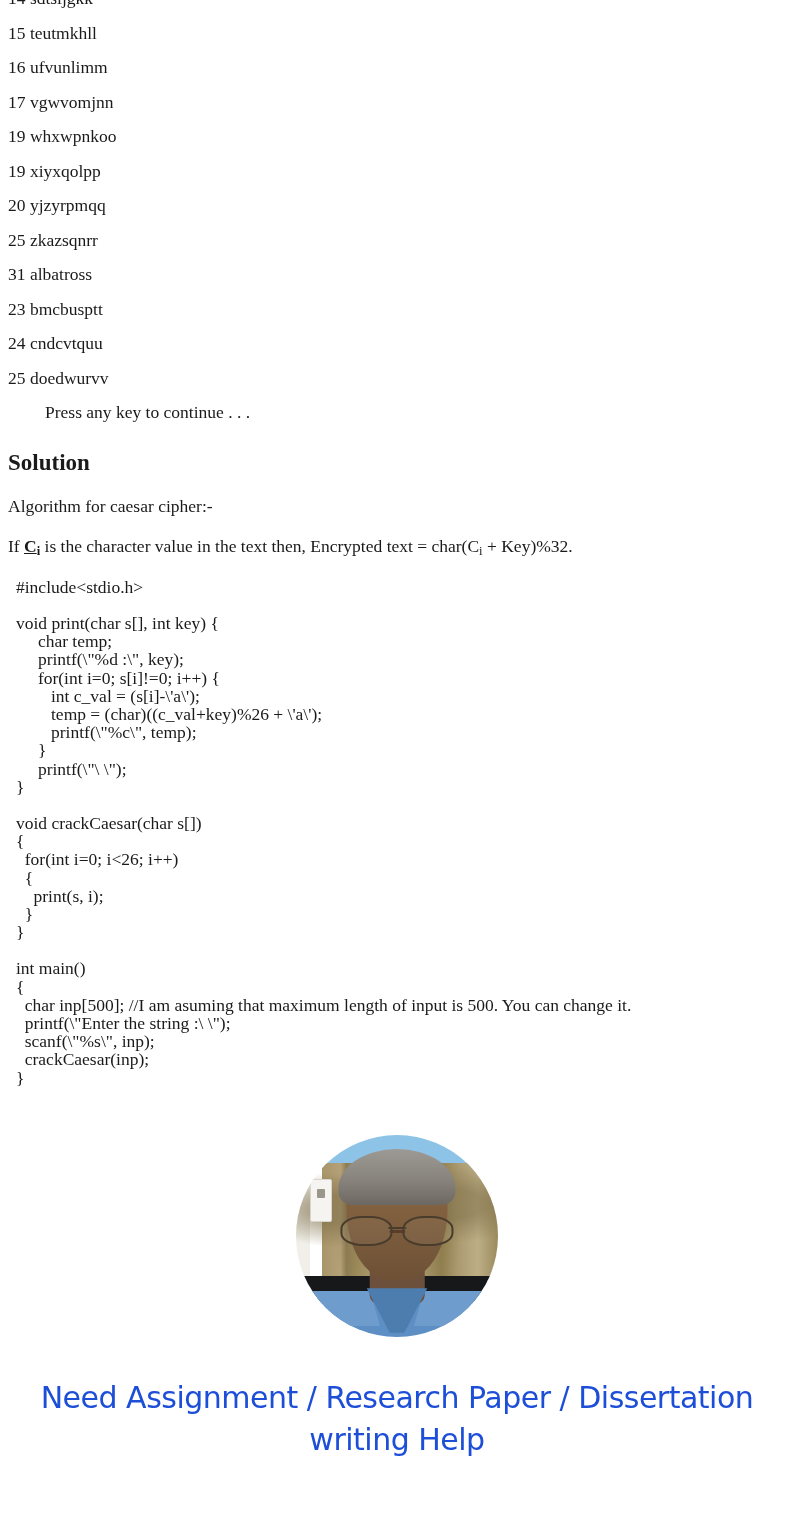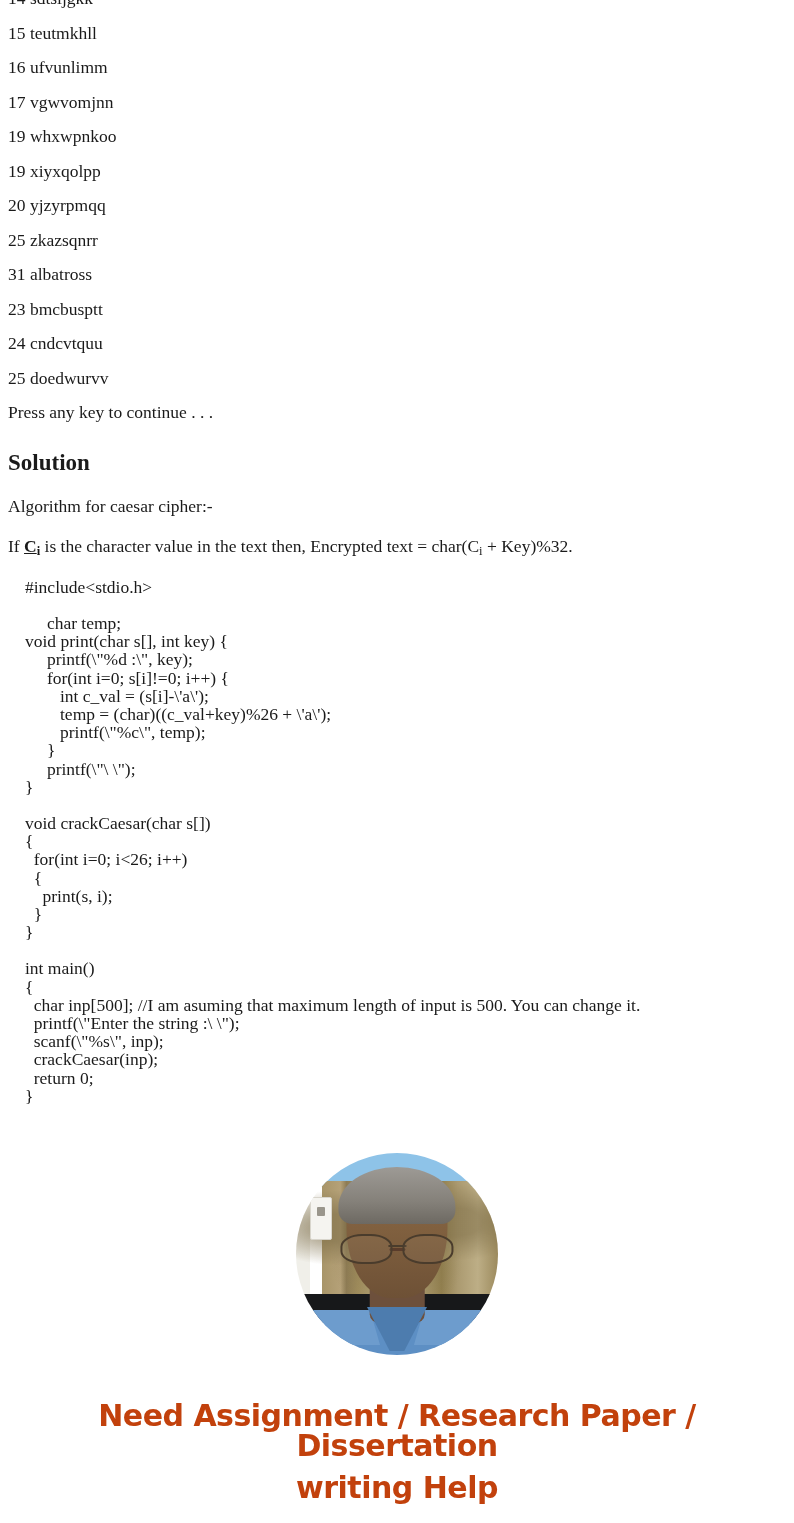--- a/index.html
+++ b/index.html
@@ -30,20 +30,21 @@
   .console-line {
     font-family: "Liberation Serif", "DejaVu Serif", serif;
     font-size: 17.5px;
     line-height: 1.0;
     margin: 0 0 17px 0;
     white-space: pre;
   }
   .console-line.press {
     margin-top: 17px;
     margin-bottom: 0;
+    margin-left: 37px;
   }
 
   
   .section-heading {
     font-family: "Liberation Serif", "DejaVu Serif", serif;
     font-size: 23px;
     font-weight: bold;
     margin: 28px 0 0 8px;
     line-height: 1.1;
   }
@@ -66,21 +67,21 @@
   }
   .para .plain-sub sub {
     font-size: 0.72em;
     vertical-align: baseline;
     position: relative;
     top: 0.26em;
   }
 
   
   .code-block {
-    margin: 22px 0 0 17px;
+    margin: 22px 0 0 8px;
     padding: 0 8px;
   }
   .code-line {
     font-family: "Liberation Serif", "DejaVu Serif", serif;
     font-size: 17.5px;
     line-height: 18.2px;
     white-space: pre;
     margin: 0;
     min-height: 18.2px;
   }
@@ -263,25 +264,25 @@
   }
 
   
   .banner {
     text-align: center;
     margin-top: 46px;
     padding: 0 14px 18px;
   }
   .banner-line {
     font-family: "DejaVu Sans", "Liberation Sans", sans-serif;
-    font-weight: bold;
+    font-weight: normal;
     font-size: 30px;
     line-height: 1.0;
     letter-spacing: -0.5px;
-    color: #c2410c;
+    color: #1d4ed8;
     margin: 12px;
   }
   .banner-line + .banner-line {
     margin-top: 6px;
   }
 </style>
 </head>
 <body>
 
 <div class="page">
@@ -308,22 +309,22 @@
 
   <p class="para"><span>If </span><span class="sub-var"><span>C</span><sub>i</sub></span><span class="plain-sub"><span> is the character value in the text then, Encrypted text = char(C</span><sub>i</sub></span><span> + Key)%32.</span></p>
 
 
   <div class="code-block">
 
     <p class="code-line">#include&lt;stdio.h&gt;</p>
     <div class="code-line blank"></div>
 
     <div class="code-group">
+      <p class="code-line">void print(char s[], int key) {</p>
       <p class="code-line">     char temp;</p>
-      <p class="code-line">void print(char s[], int key) {</p>
       <p class="code-line">     printf(\"%d :\", key);</p>
       <p class="code-line">     for(int i=0; s[i]!=0; i++) {</p>
       <p class="code-line">        int c_val = (s[i]-\'a\');</p>
       <p class="code-line">        temp = (char)((c_val+key)%26 + \'a\');</p>
       <p class="code-line">        printf(\"%c\", temp);</p>
       <p class="code-line">     }</p>
       <p class="code-line">     printf(\"\ \");</p>
       <p class="code-line">}</p>
     </div>
 
@@ -341,21 +342,20 @@
 
     <div class="gap"></div>
 
     <p class="code-line">int main()</p>
     <div class="code-group">
       <p class="code-line">{</p>
       <p class="code-line">  char inp[500]; //I am asuming that maximum length of input is 500. You can change it.</p>
       <p class="code-line">  printf(\"Enter the string :\ \");</p>
       <p class="code-line">  scanf(\"%s\", inp);</p>
       <p class="code-line">  crackCaesar(inp);</p>
-      <p class="code-line">  return 0;</p>
       <p class="code-line">}</p>
     </div>
 
   </div>
 
   <div class="photo-wrap">
     <div class="avatar">
       <div class="av-sky"></div>
       <div class="av-wall"></div>
       <div class="av-switch"></div>

